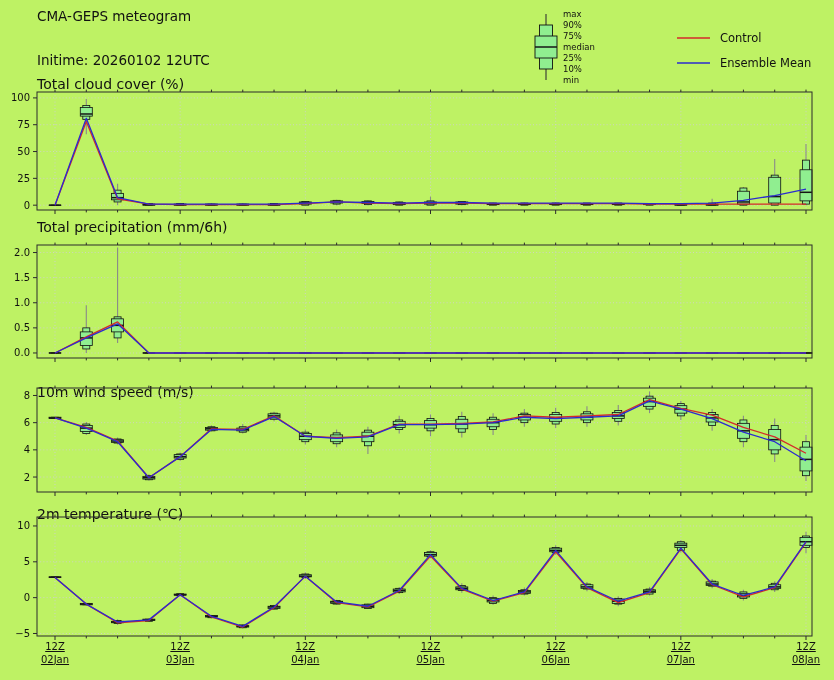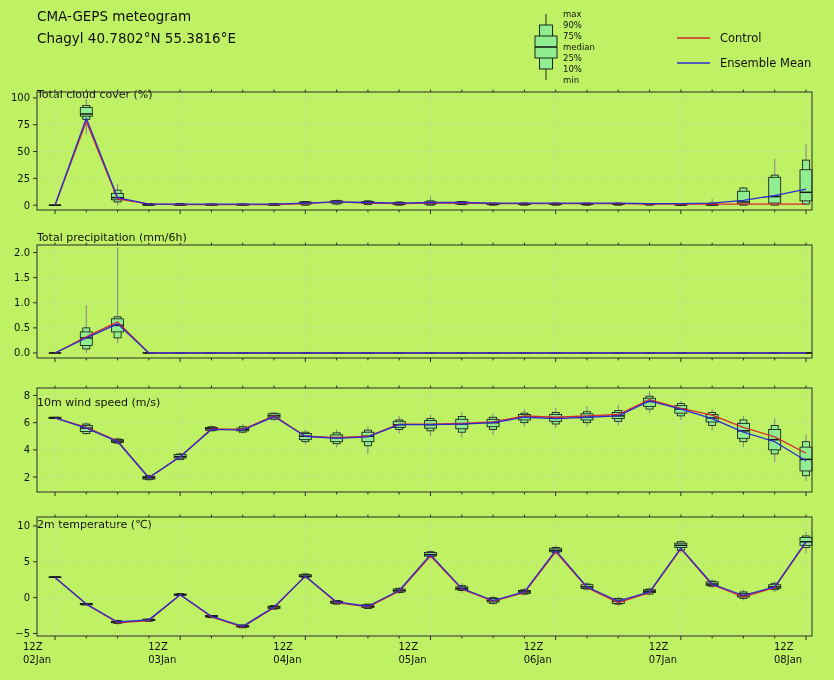--- a/index.html
+++ b/index.html
@@ -1,31 +1,31 @@
 <!DOCTYPE html>
 <html><head>
 <meta charset="utf-8">
 <style>
   html,body{margin:0;padding:0;background:#fff;}
   #figure{
     position:relative;width:834px;height:680px;background:#bef264;
     font-family:"DejaVu Sans","Liberation Sans",sans-serif;color:#111;overflow:hidden;
   }
   .hdr{position:absolute;left:37px;font-size:13.5px;color:#111;white-space:nowrap;}
-  .ptitle{position:absolute;left:37px;font-size:11px;color:#111;white-space:nowrap;margin-top:12px;}
+  .ptitle{position:absolute;left:37px;font-size:14px;color:#111;white-space:nowrap;}
   .panel-svg{position:absolute;left:0;}
-  .xlab{position:absolute;top:641px;width:64px;margin-left:-32px;
-        font-size:10px;line-height:12.5px;color:#111;}
+  .xlab{position:absolute;top:641px;width:64px;margin-left:-32px;text-align:center;
+        font-size:10px;line-height:12.5px;color:#111;text-decoration:underline;}
 </style>
 </head>
 <body>
 
 <div id="figure">
   <div class="hdr" style="top:8px">CMA-GEPS meteogram</div>
-  <div class="hdr" style="top:30px">Chagyl 40.7802°N 55.3816°E</div>
+  <div class="hdr" style="top:52px">Initime: 20260102 12UTC</div>
 
   <svg id="legend-svg" class="panel-svg" style="left:520px;top:2px" width="314" height="92">
       <line x1="26" x2="26" y1="12" y2="78" stroke="#333" stroke-width="1.1"></line>
       <rect x="19.5" width="13" y="23" height="44" fill="#90ee90" stroke="#111111" stroke-width="0.9"></rect>
       <rect x="15" width="22" y="34" height="22" fill="#90ee90" stroke="#111111" stroke-width="0.9"></rect>
       <line x1="15" x2="37" y1="45" y2="45" stroke="#161616" stroke-width="1.5"></line>
       <text x="43" y="15" font-size="8.5" fill="#111">max</text>
       <text x="43" y="26" font-size="8.5" fill="#111">90%</text>
       <text x="43" y="37" font-size="8.5" fill="#111">75%</text>
       <text x="43" y="48" font-size="8.5" fill="#111">median</text>

